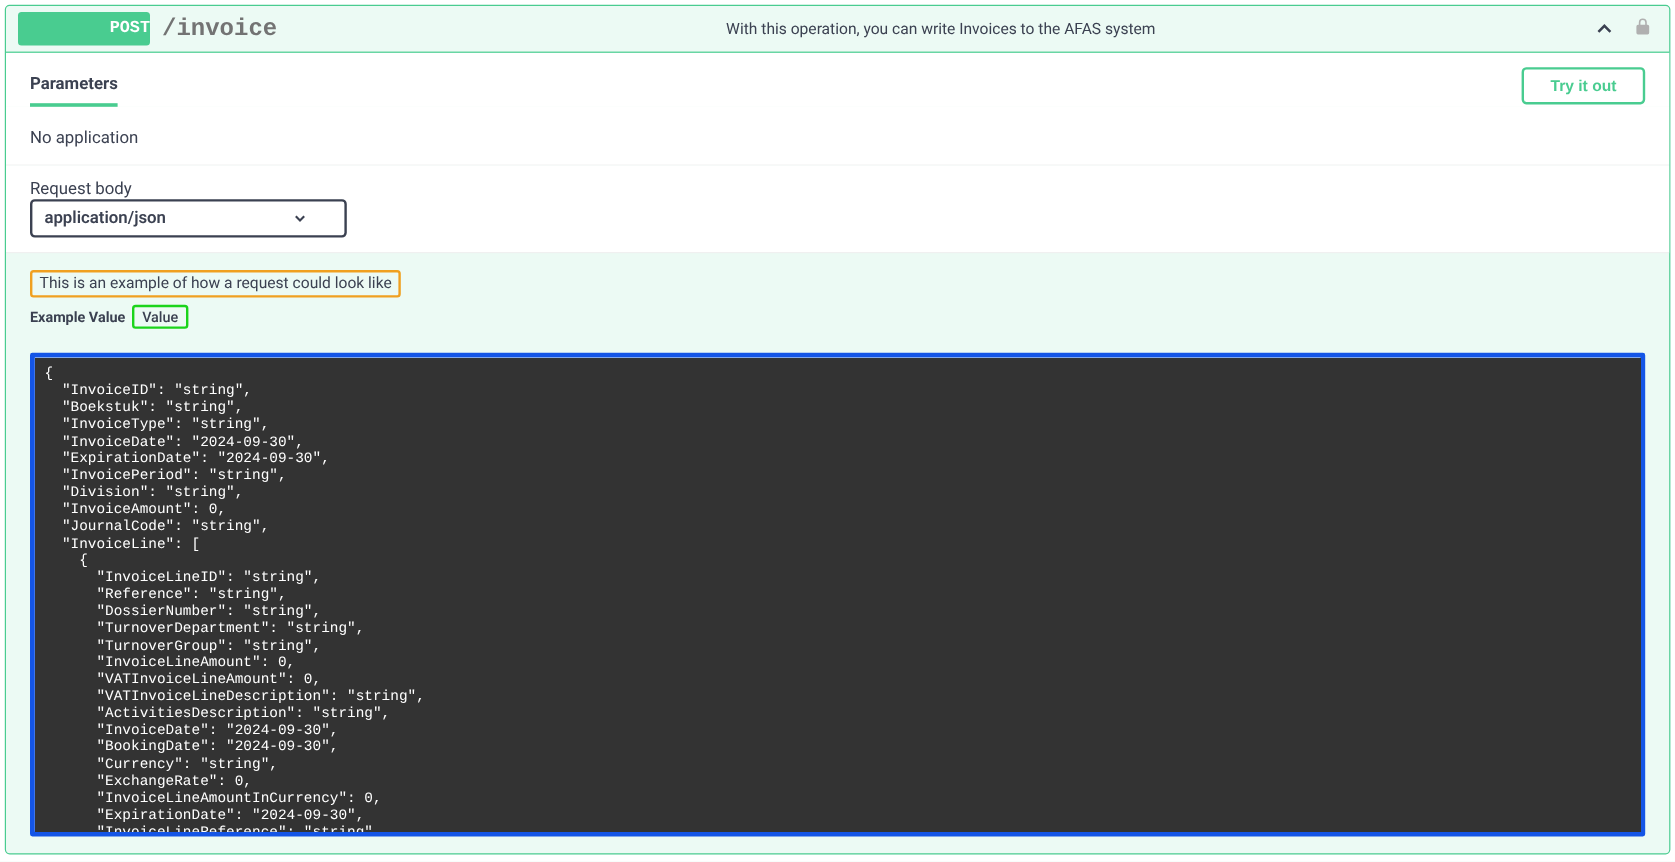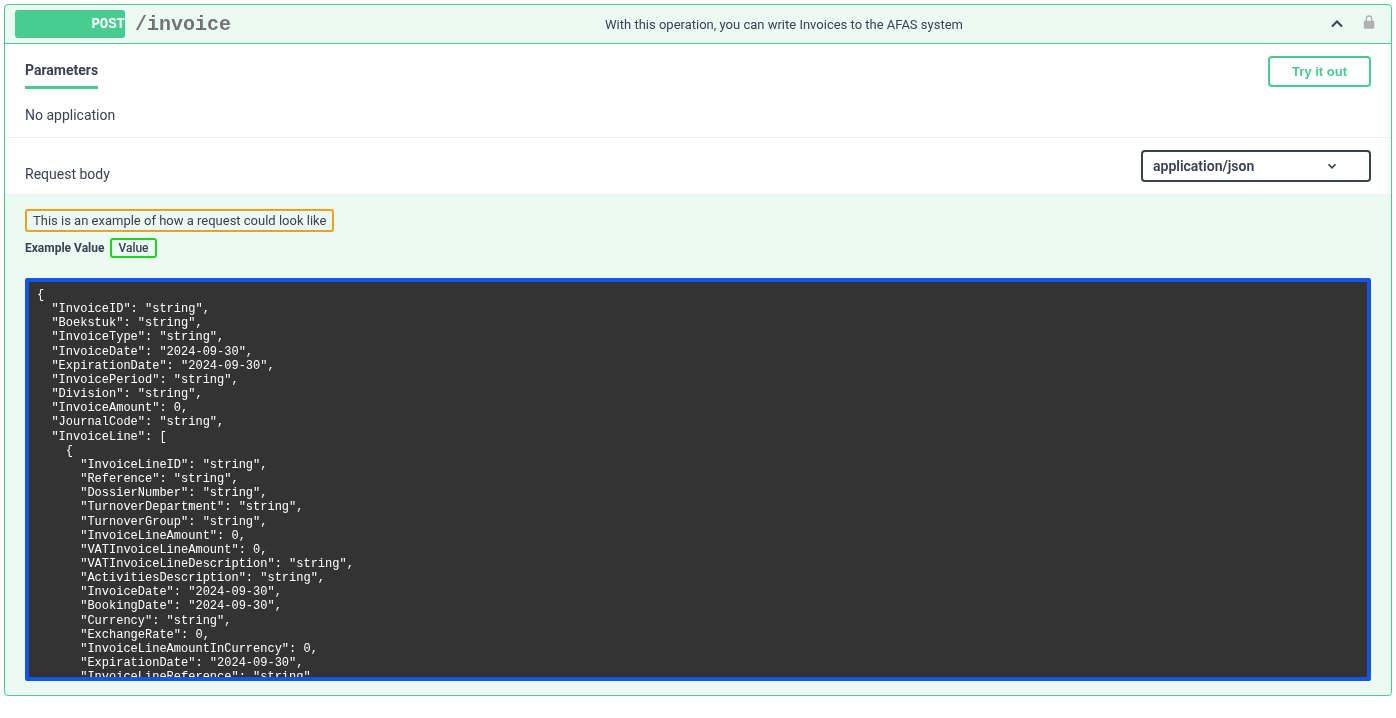--- a/index.html
+++ b/index.html
@@ -87,34 +87,35 @@
     background: #fff;
     padding: 18px 20px 14px 20px;
     color: #3b4151;
     font-size: 14px;
     border-bottom: 1px solid rgba(0,0,0,0.06);
   }
   .req-body-row {
     background:#fff;
     display:flex;
     justify-content: space-between;
-    align-items:flex-end;
+    align-items:flex-start;
     padding: 12px 20px;
     border-bottom: 1px solid rgba(0,0,0,0.06);
+    flex-direction: column;
   }
   .req-body-label { color:#3b4151; font-size:14px; }
   .content-type-select {
     border: 2px solid #3b4151;
     border-radius: 4px;
     padding: 6px 30px 6px 10px;
     font-size: 14px;
     font-weight: 600;
     color:#3b4151;
     background:#fff;
-    width: 230px;
+    width: 264px;
     position:relative;
     cursor:pointer;
     display:flex;
     justify-content:space-between;
     align-items:center;
   }
   .chev-down svg { display:block; }
 
   .body-section { padding: 14px 20px; }
   .hint-box {

